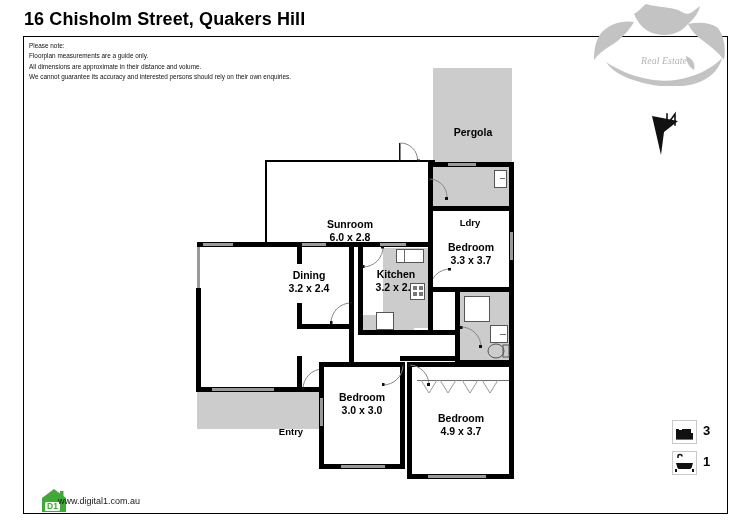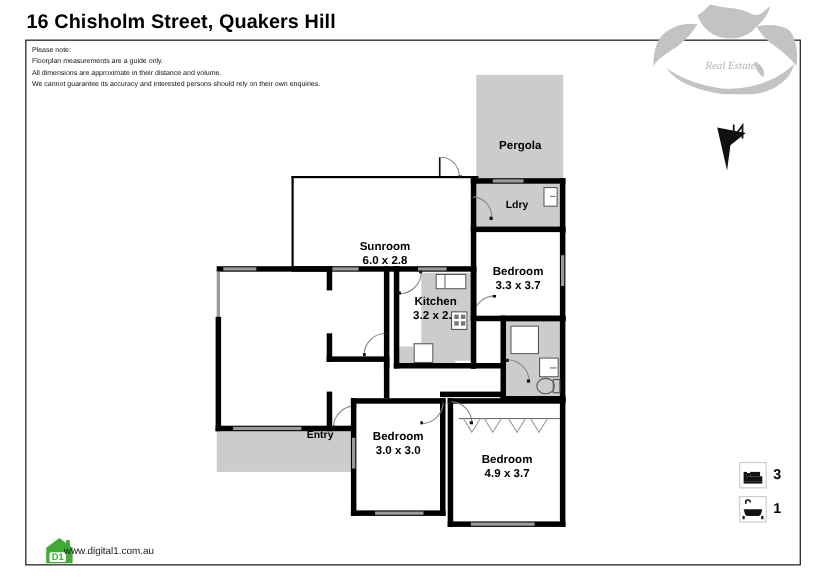--- a/index.html
+++ b/index.html
@@ -66,21 +66,21 @@
   
   .grey{position:absolute;background:#cccccc;}
   .wall{position:absolute;background:#000000;}
   .thinwall{position:absolute;background:#000000;}
   .winwall{position:absolute;background:#9a9a9a;}
   .fixline{position:absolute;background:#6e6e6e;}
   .rlabel{
     position:absolute;text-align:center;font-weight:bold;
     font-size:10.5px;line-height:12.5px;color:#000;white-space:nowrap;
   }
-  .rlabel.small{font-size:9.5px;line-height:11.5px;}
+  .rlabel.small{font-size:9.5px;line-height:11.5px;margin-top:36px;}
   .door{position:absolute;}
   .fixture{position:absolute;border:1px solid #555;background:#fff;box-sizing:border-box;}
 </style>
 </head>
 <body>
 
 <div id="page-title">16 Chisholm Street, Quakers Hill</div>
 
 <div id="content-frame"></div>
 
@@ -254,20 +254,24 @@
       <rect x="0" y="19" width="2.5" height="3" fill="#111"></rect>
     </svg>
   </div>
 
   <div class="wall" style="left:265px;top:242px;width:98px;height:5px;"></div>
   <div class="winwall" style="left:296px;top:243px;width:30px;height:3px;"></div>
   <div class="wall" style="left:349px;top:242px;width:5px;height:93px;"></div>
   <div class="wall" style="left:297px;top:324px;width:57px;height:5px;"></div>
   <div class="wall" style="left:297px;top:242px;width:5px;height:22px;"></div>
   <div class="wall" style="left:297px;top:303px;width:5px;height:26px;"></div>
+  <div class="rlabel" style="left:264px;top:269px;width:90px;">
+    <span>Dining</span><br>
+    <span>3.2 x 2.4</span>
+  </div>
   <div class="door" style="left:330px;top:302px;width:22px;height:22px;">
     <svg width="22" height="22" viewBox="0 0 22 22">
       <path d="M1 21 A20 20 0 0 1 21 1" stroke="#888" stroke-width="1" fill="none"></path>
       <rect x="19" y="0" width="3" height="2.5" fill="#111"></rect>
       <rect x="0" y="19" width="2.5" height="3" fill="#111"></rect>
     </svg>
   </div>
 
   <div class="wall" style="left:197px;top:242px;width:105px;height:5px;"></div>
   <div class="winwall" style="left:203px;top:243px;width:30px;height:3px;"></div>

